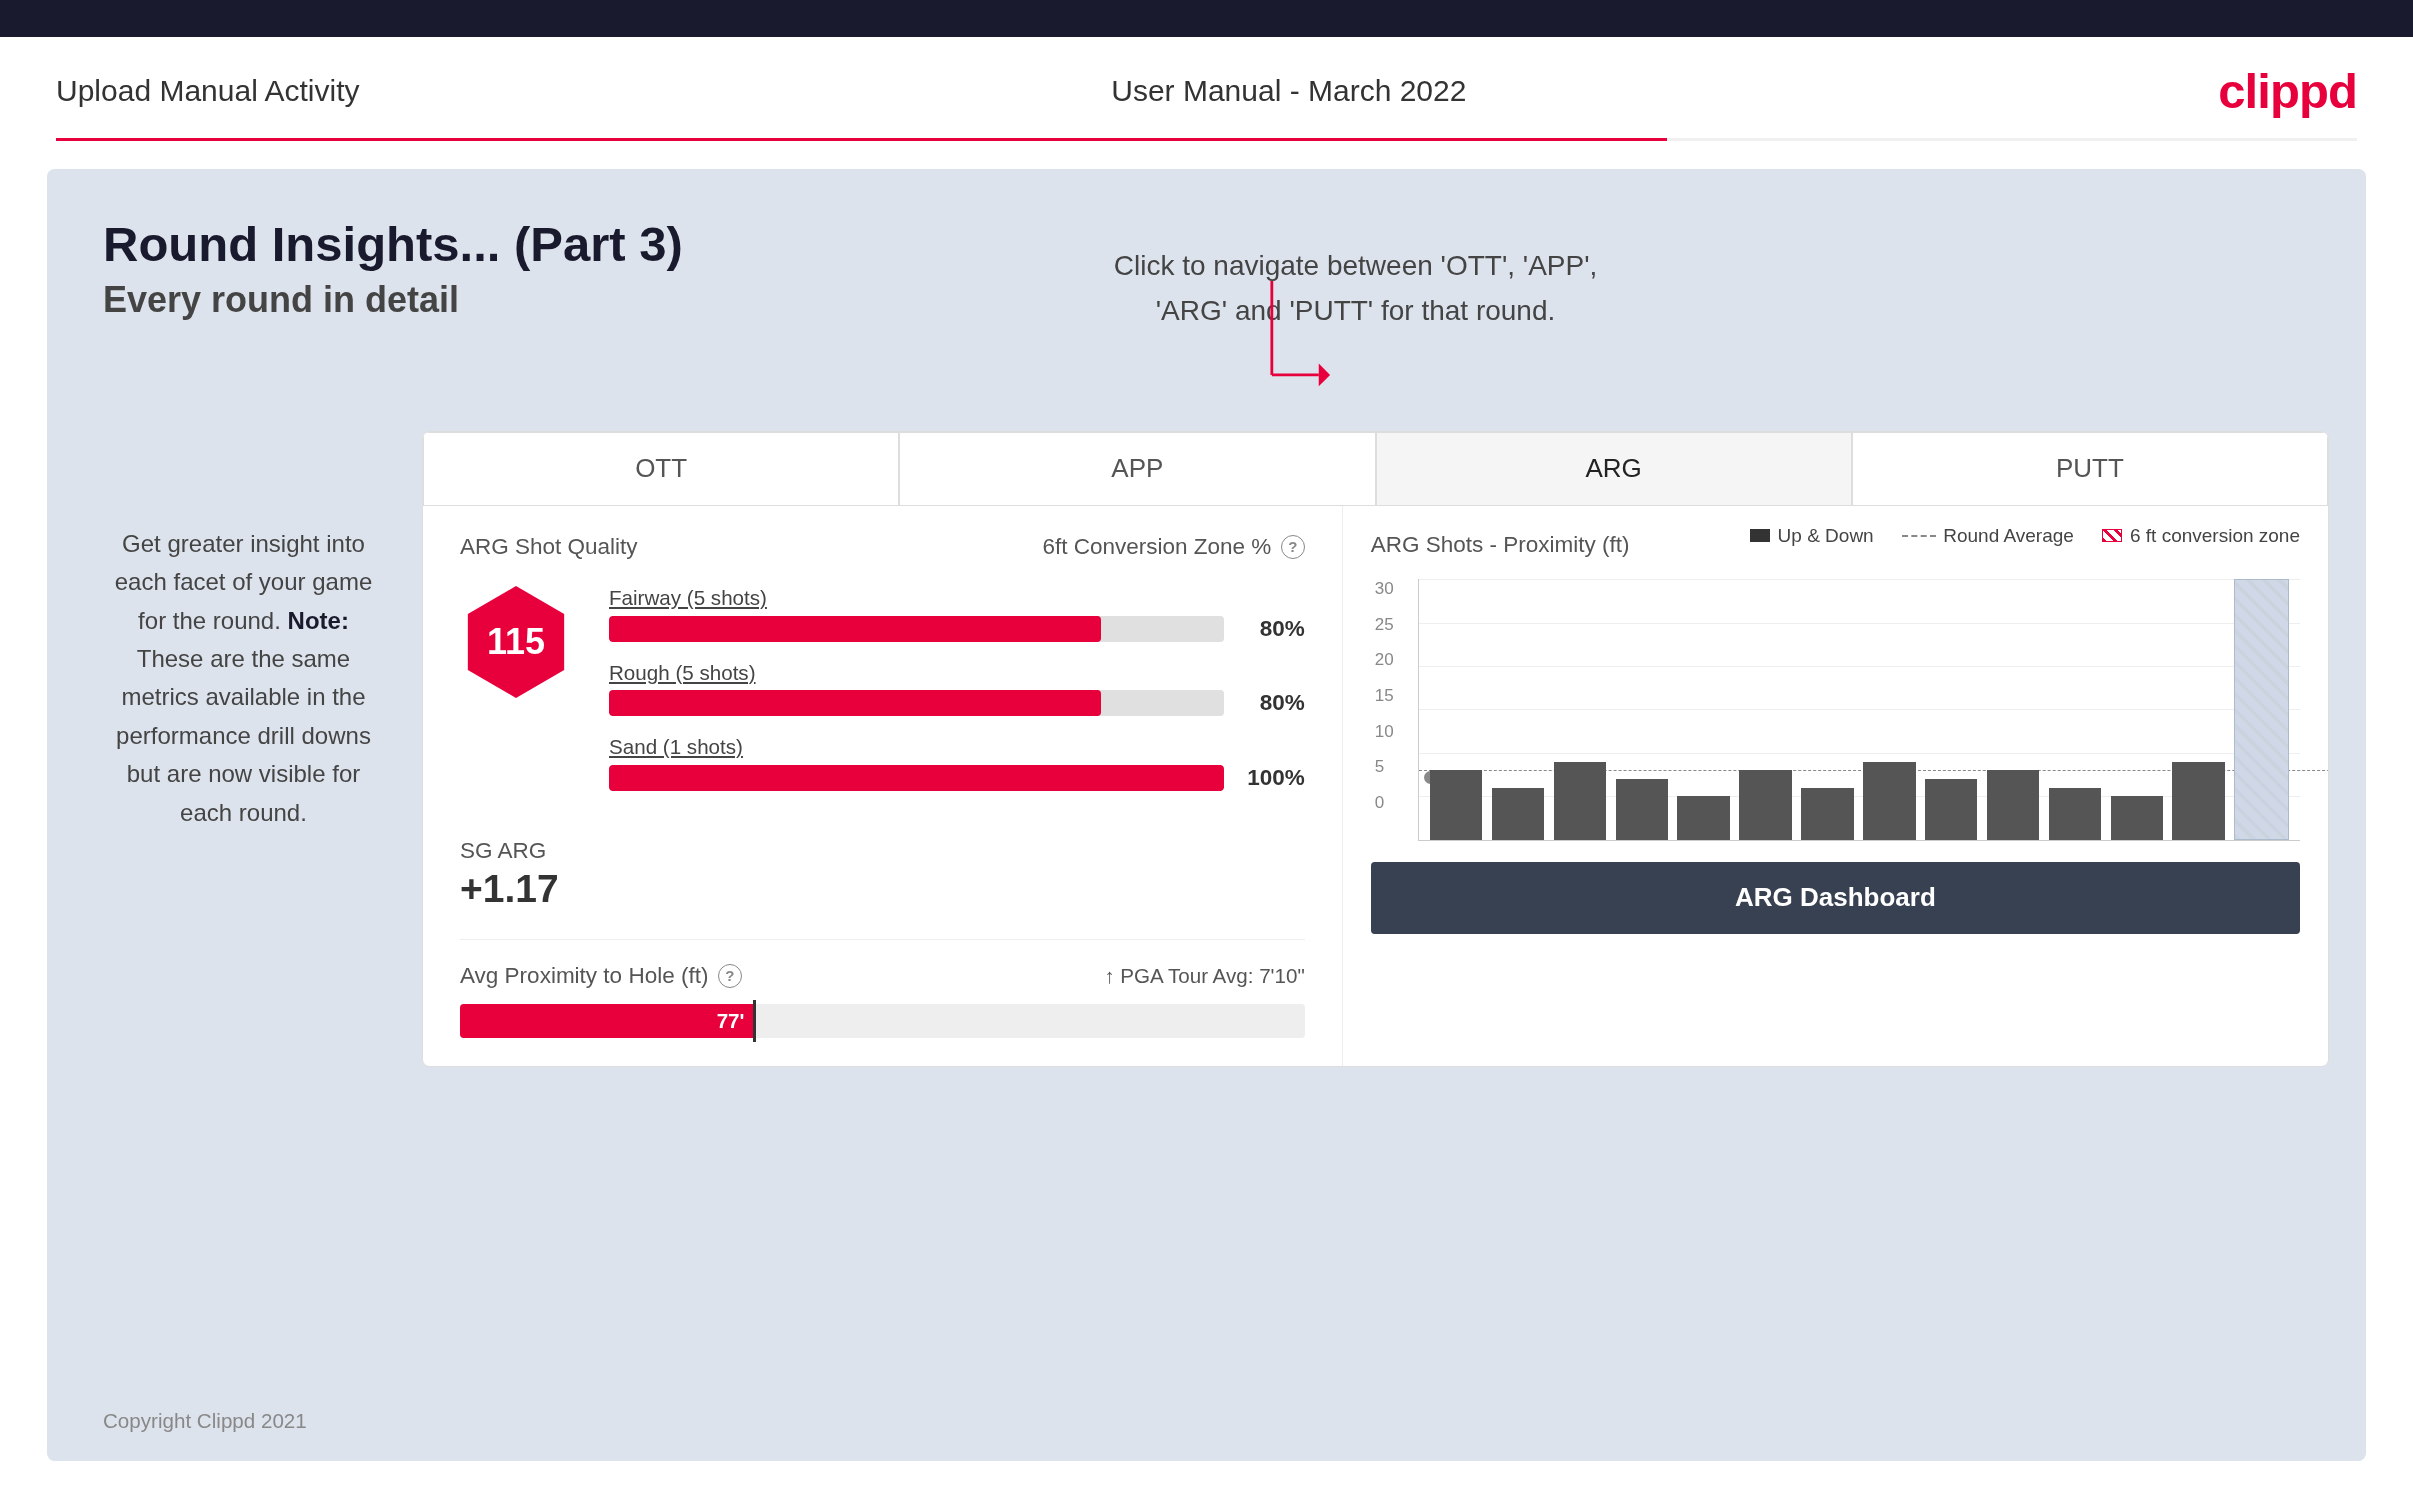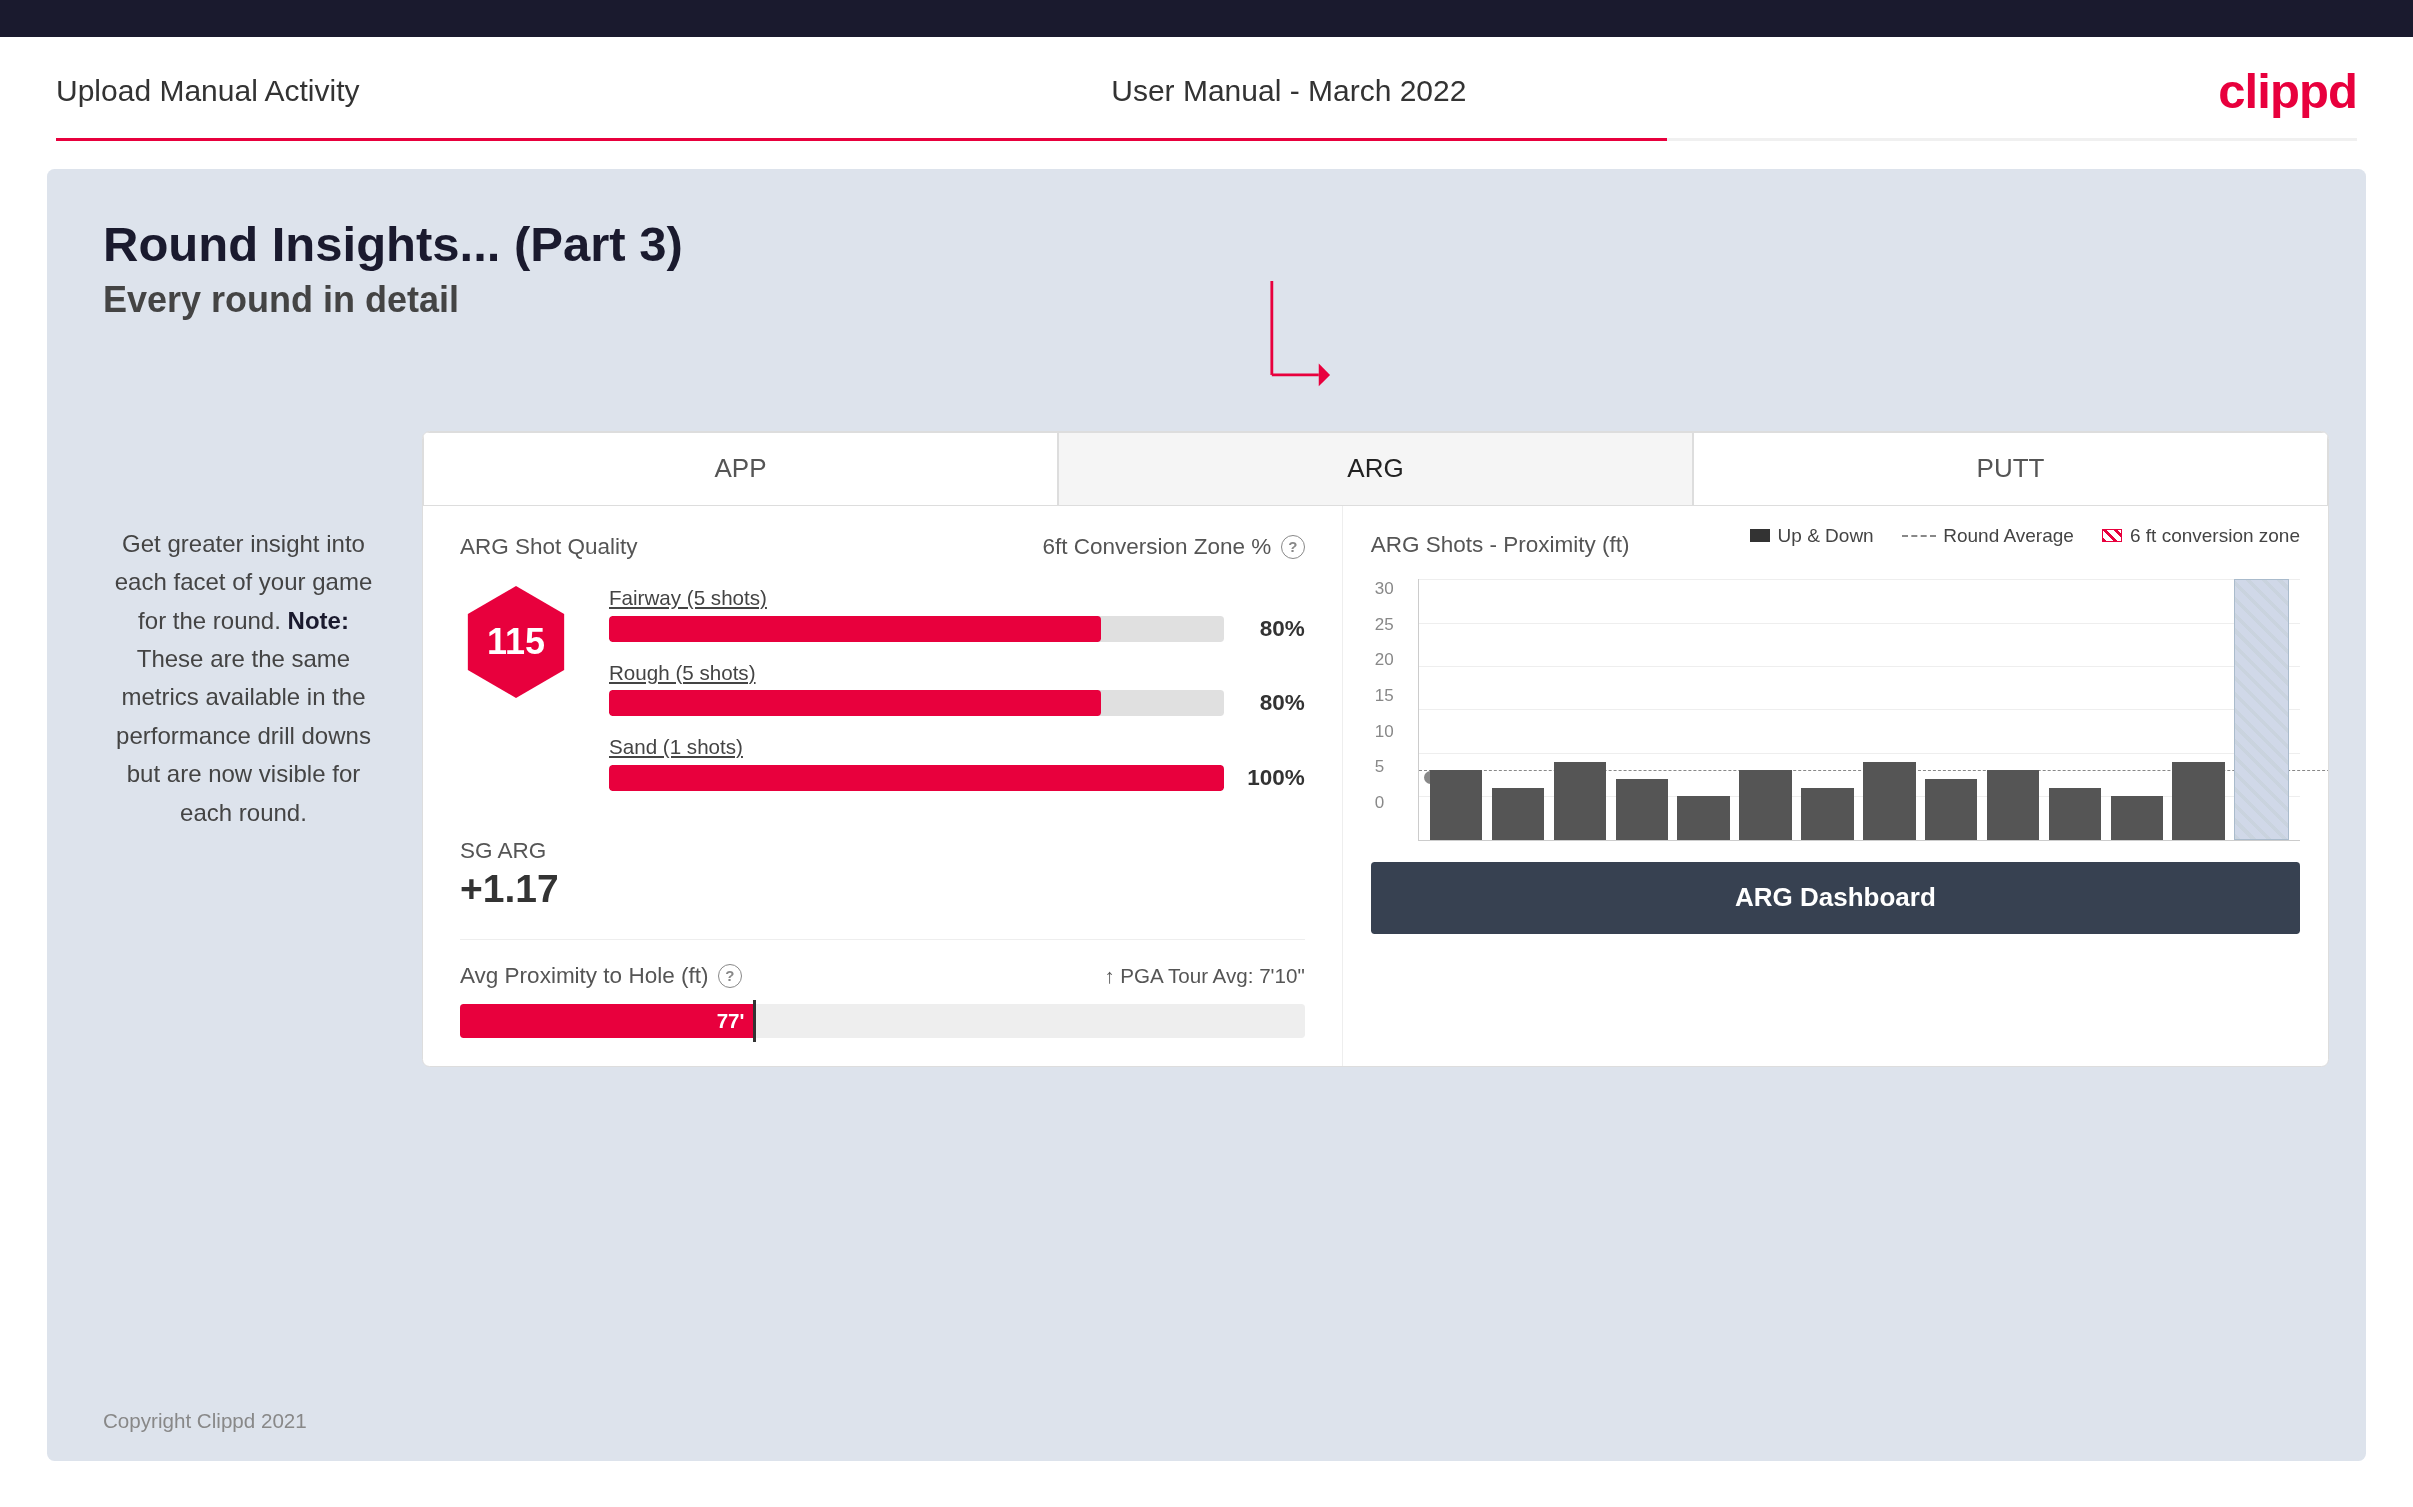--- a/index.html
+++ b/index.html
@@ -363,34 +363,39 @@
   <div class="header-logo">clippd</div>
 </div>
 
 <div class="divider"></div>
 
 <div class="main-content">
 
   <div class="page-title">Round Insights... (Part 3)</div>
   <div class="page-subtitle">Every round in detail</div>
 
+  <div style="position: absolute; top: 75px; left: 46%; text-align: center; font-size: 28px; color: #444; line-height: 1.6;">
+    <span>Click to navigate between 'OTT', 'APP',</span><br>
+    <span>'ARG' and 'PUTT' for that round.</span>
+  </div>
 
   <svg class="arrow-svg" width="94" height="169" viewBox="0 0 100 180">
     <line x1="20" y1="0" x2="20" y2="100" stroke="#e8003d" stroke-width="3"></line>
     <line x1="20" y1="100" x2="70" y2="100" stroke="#e8003d" stroke-width="3"></line>
     <polygon points="70,88 82,100 70,112" fill="#e8003d"></polygon>
   </svg>
 
   <div class="left-description">
     <p>Get greater insight into each facet of your game for the round. <strong>Note:</strong> These are the same metrics available in the performance drill downs but are now visible for each round.</p>
   </div>
 
   <div class="dashboard-card">
 
     <div class="tabs">
+      <div class="tab">OTT</div>
       <div class="tab">APP</div>
       <div class="tab active">ARG</div>
       <div class="tab">PUTT</div>
     </div>
 
     <div class="card-body">
 
       <div class="left-panel">
         <div class="panel-header">
           <div class="panel-title">ARG Shot Quality</div>

